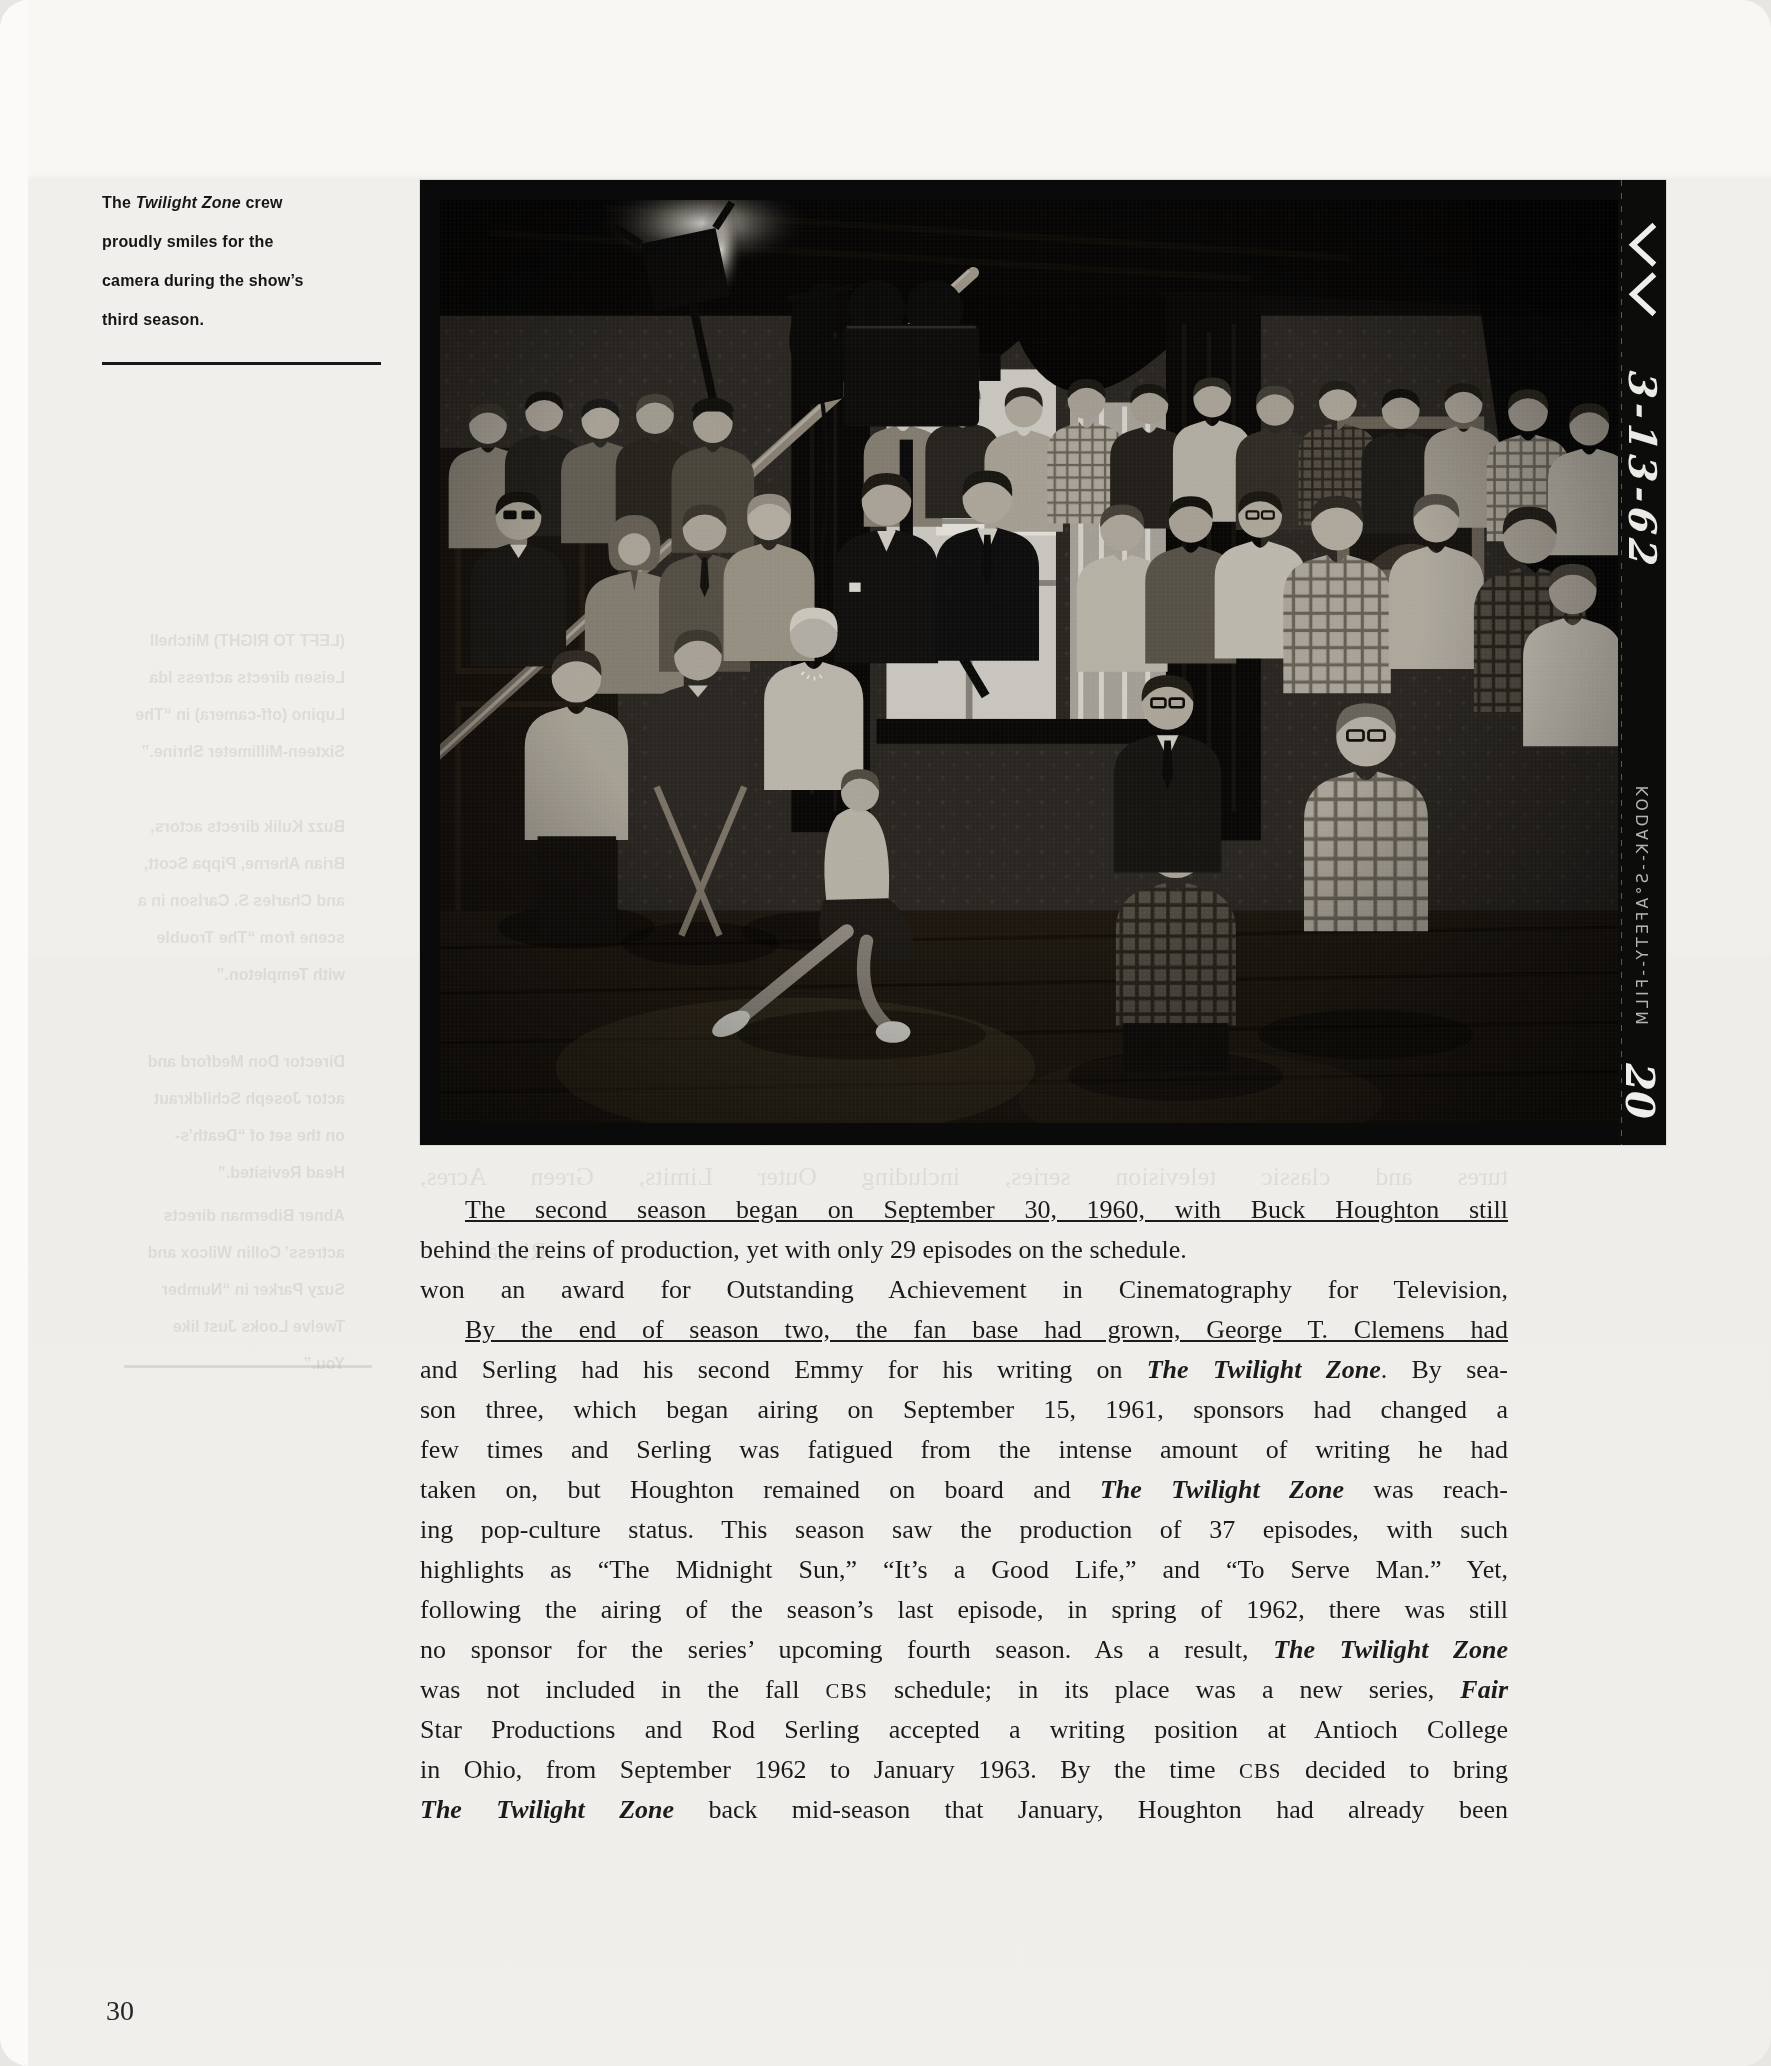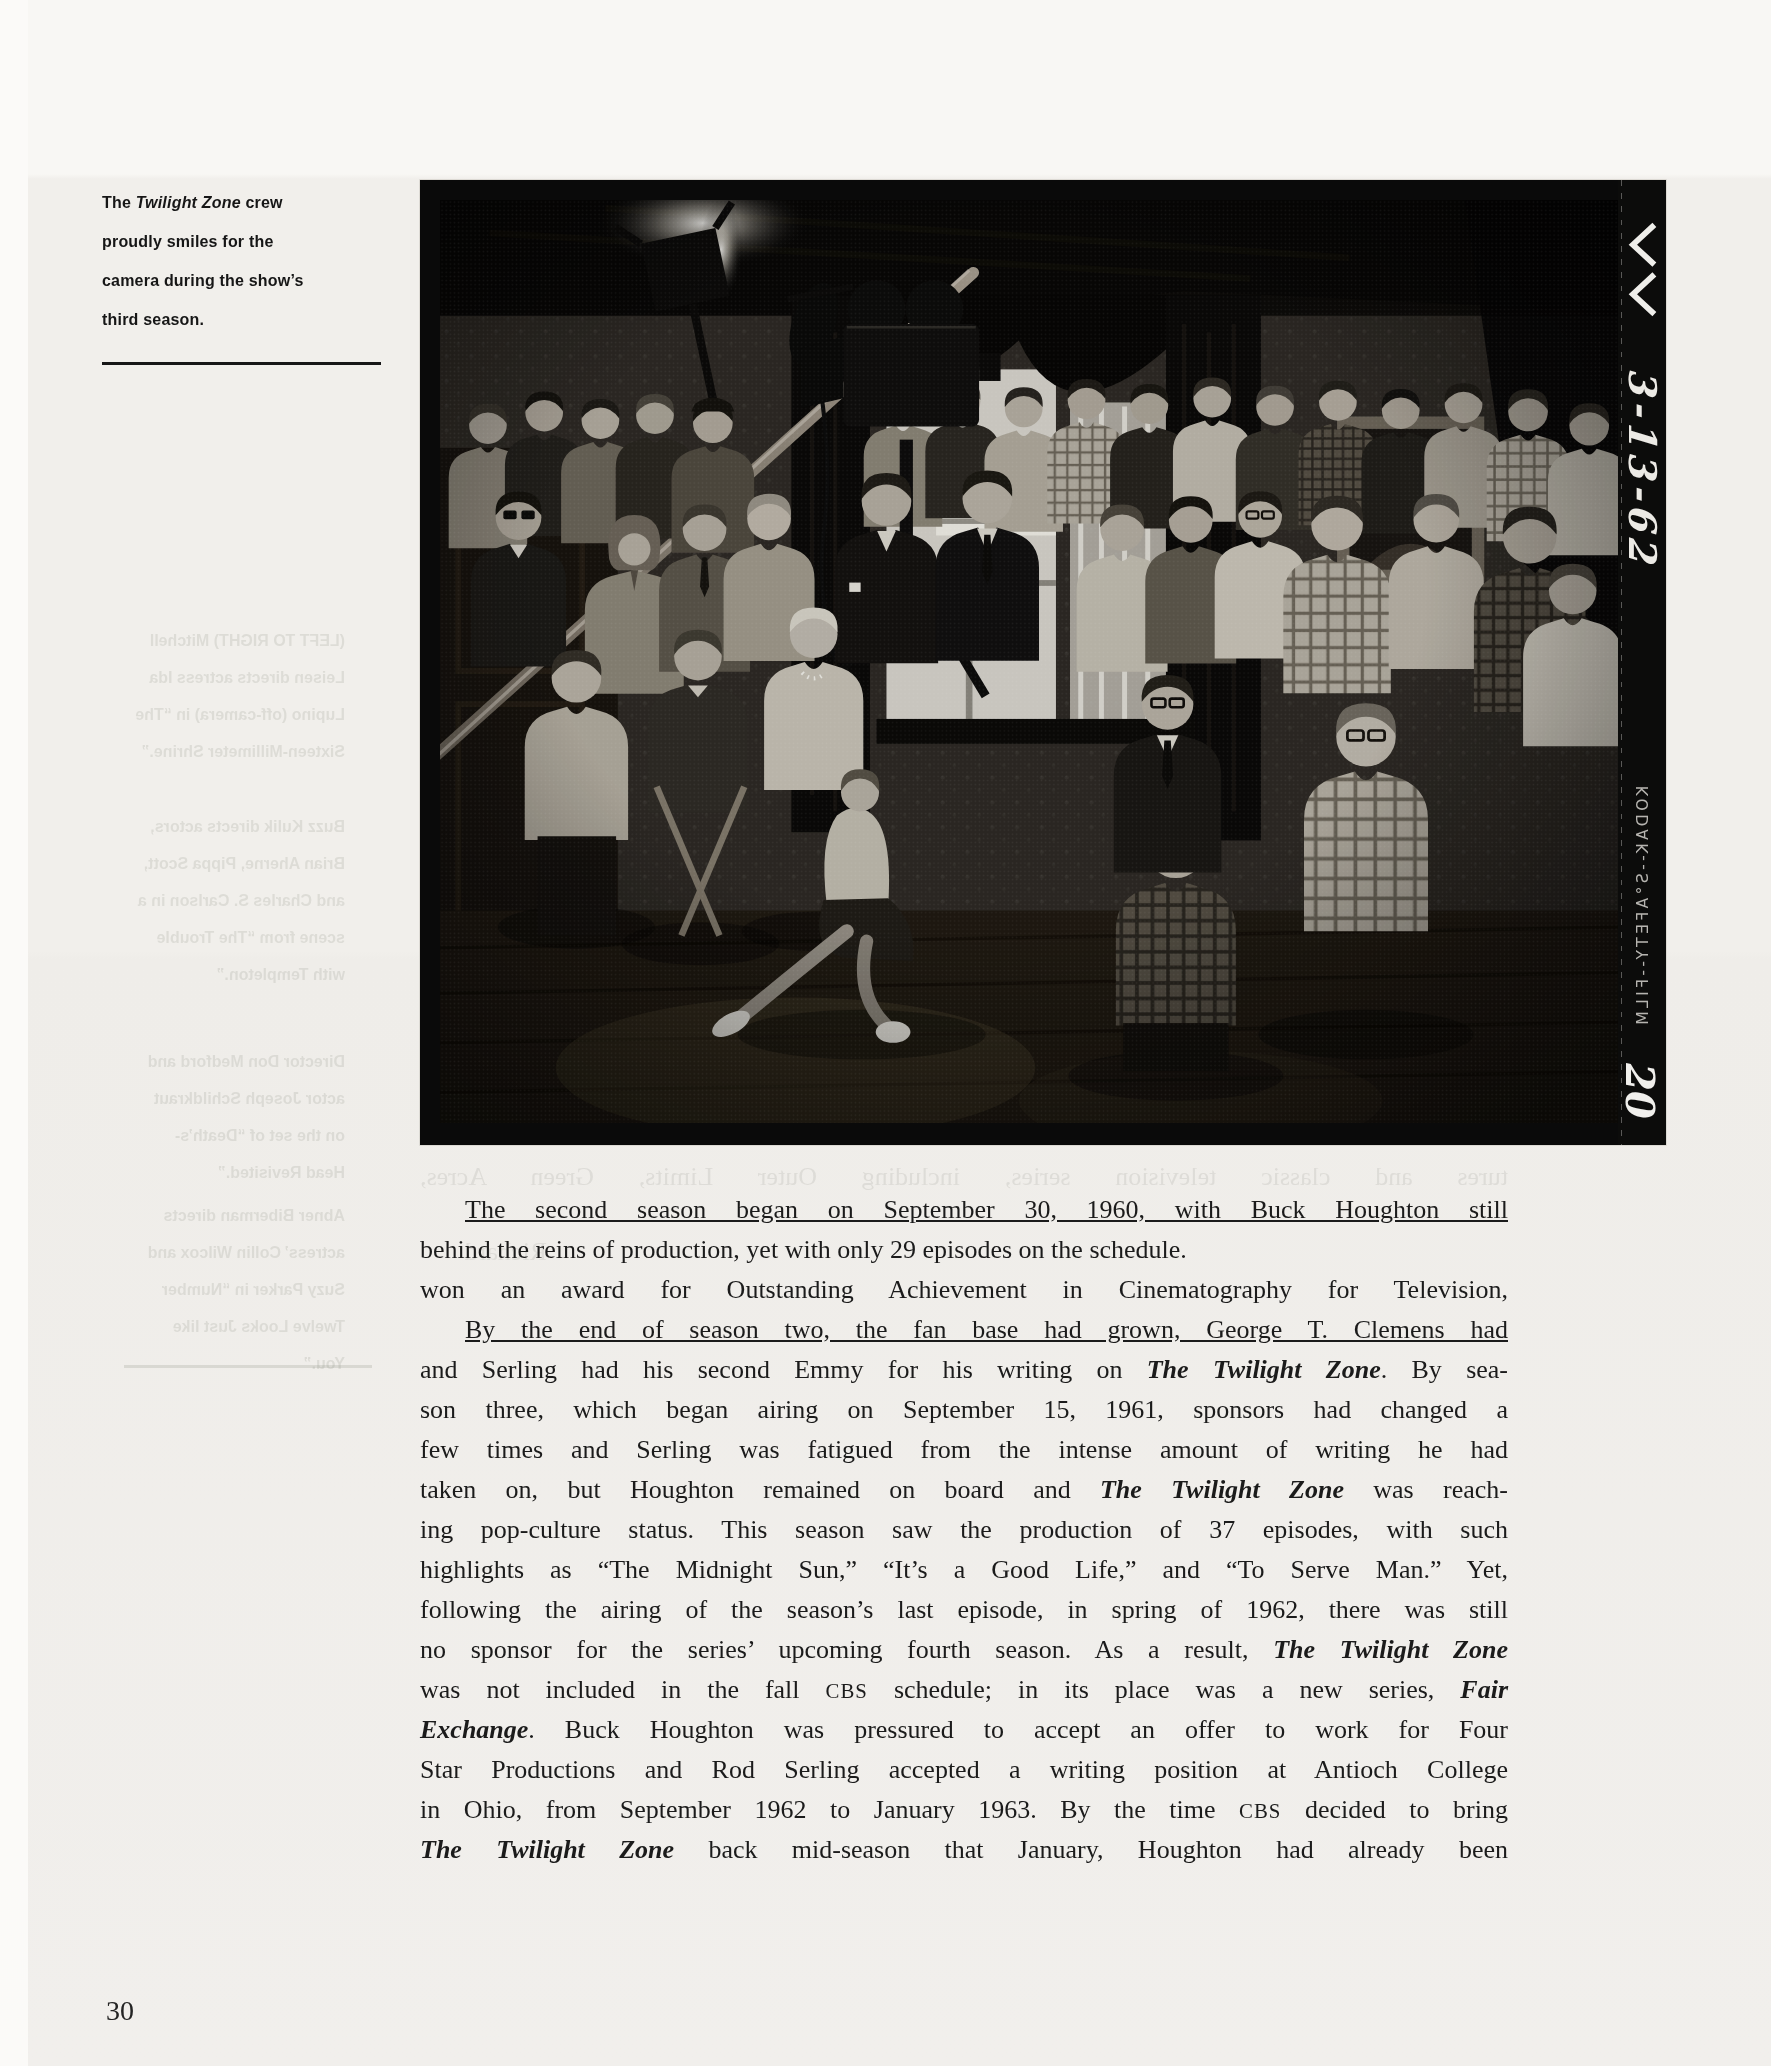--- a/index.html
+++ b/index.html
@@ -1,18 +1,18 @@
 <!DOCTYPE html>
 <html style="font-size:13.2px"><head>
 <meta charset="utf-8">
 <style>
   html,body{margin:0;padding:0;background:#e8e6e2;}
   .page{position:relative;width:1771px;height:2066px;overflow:hidden;
         background:linear-gradient(180deg,#f8f7f4 0px,#f8f7f4 174px,#f1efeb 179px,#f1efeb 951px,#efede9 959px,#f1efec 2066px);
-        font-family:"Liberation Serif",serif;color:#1c1c1c;}
+        font-family:"Liberation Serif",serif;color:#1c1c1c;border-radius:29px;}
   .page::before{content:"";position:absolute;left:0;top:0;width:28px;height:100%;background:#fbfaf8;}
   
   .caption{position:absolute;left:102px;top:183px;width:240px;
            font-family:"Liberation Sans",sans-serif;font-weight:700;font-size:16px;line-height:39px;
            color:#161616;letter-spacing:0.2px;}
   .cap-line i{font-style:italic;}
   .cap-rule{position:absolute;left:102px;top:362px;width:279px;height:3.3px;background:#171717;}
   
   .photo{position:absolute;left:420px;top:180px;width:1246px;height:965px;background:#0a0a0a;box-shadow:0 0 0 0.8px #d8d5cf;}
   .photo-inner{position:absolute;left:20px;top:20px;width:1179px;height:923px;overflow:hidden;background:#111;}
@@ -374,21 +374,20 @@
       <div class="body-line indent">By the end of season two, the fan base had grown, George T. Clemens had</div>
       <div class="body-line">and Serling had his second Emmy for his writing on <i>The Twilight Zone</i>. By sea-</div>
       <div class="body-line">son three, which began airing on September 15, 1961, sponsors had changed a</div>
       <div class="body-line">few times and Serling was fatigued from the intense amount of writing he had</div>
       <div class="body-line">taken on, but Houghton remained on board and <i>The Twilight Zone</i> was reach-</div>
       <div class="body-line">ing pop-culture status. This season saw the production of 37 episodes, with such</div>
       <div class="body-line">highlights as “The Midnight Sun,” “It’s a Good Life,” and “To Serve Man.” Yet,</div>
       <div class="body-line">following the airing of the season’s last episode, in spring of 1962, there was still</div>
       <div class="body-line">no sponsor for the series’ upcoming fourth season. As a result, <i>The Twilight Zone</i></div>
       <div class="body-line">was not included in the fall <span class="sc">CBS</span> schedule; in its place was a new series, <i>Fair</i></div>
-      <div class="body-line"><i>Exchange</i>. Buck Houghton was pressured to accept an offer to work for Four</div>
       <div class="body-line">Star Productions and Rod Serling accepted a writing position at Antioch College</div>
       <div class="body-line">in Ohio, from September 1962 to January 1963. By the time <span class="sc">CBS</span> decided to bring</div>
       <div class="body-line"><i>The Twilight Zone</i> back mid-season that January, Houghton had already been</div>
     </div>
 
   <div class="pagenum">30</div>
 </div>
 
 
 </body></html>

